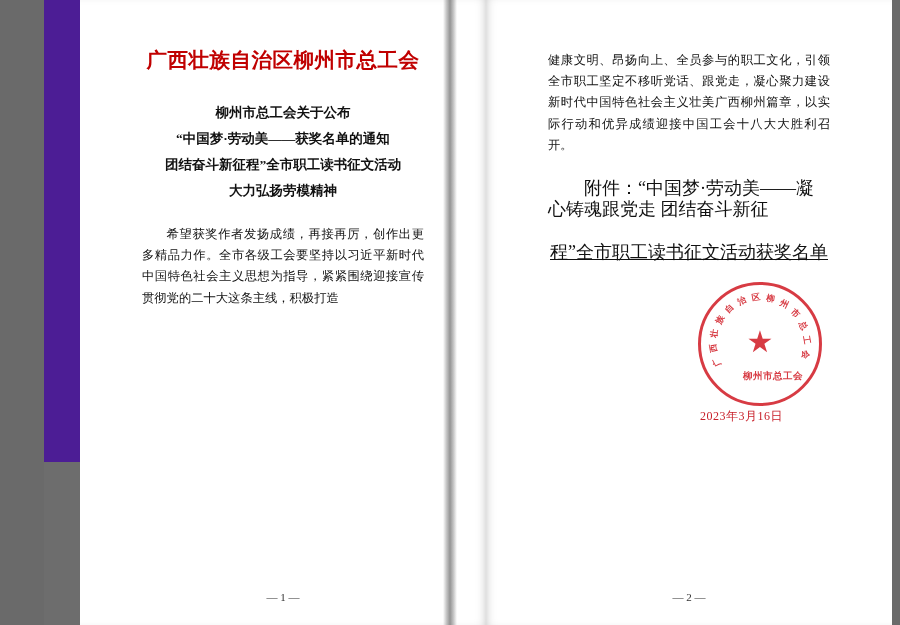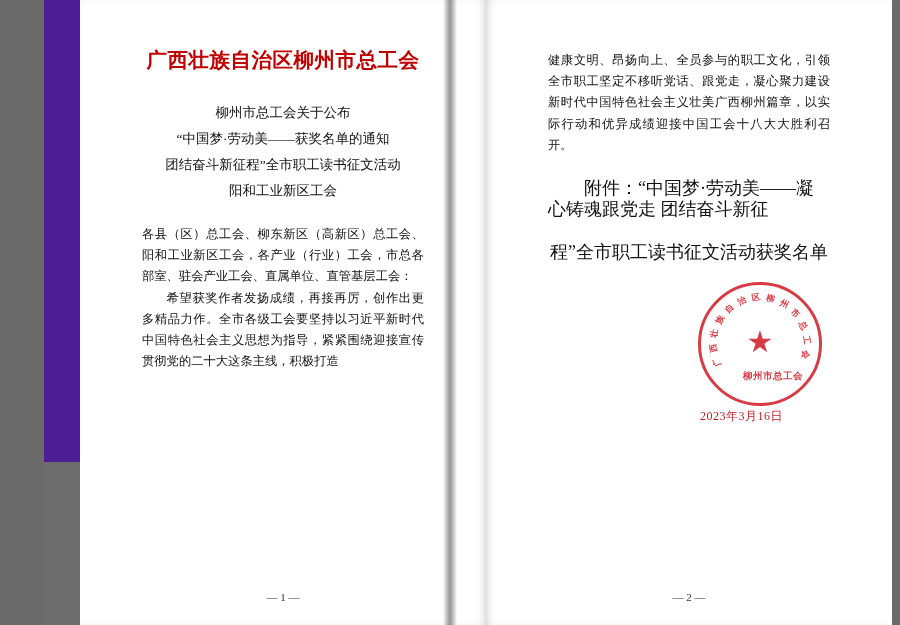--- a/index.html
+++ b/index.html
@@ -74,21 +74,21 @@
     margin: 18px 0 4px 0;
     white-space: nowrap;
     font-family: "Liberation Serif", serif;
   }
   .masthead-rule {
     height: 0;
     margin: 0 0 26px 0;
   }
   .title-block {
     text-align: center;
-    font-weight: normal;
+    font-weight: bold;
     font-size: 13.5px;
     line-height: 26px;
     color: #111;
     margin-bottom: 20px;
   }
   .title-line { display: block; white-space: nowrap; }
 
   .body-text {
     font-size: 12.3px;
     line-height: 21.2px;
@@ -113,20 +113,21 @@
   .attach {
     margin-top: 22px;
     font-size: 18px;
     line-height: 21.2px;
     color: #111;
     text-indent: 2em;
   }
   .attach-second {
     text-align: center;
     text-indent: 0;
+    text-decoration: underline;
   }
   .seal-area {
     position: relative;
     height: 150px;
     margin-top: 10px;
   }
   .seal {
     position: absolute;
     left: 150px;
     top: 8px;
@@ -187,25 +188,24 @@
   <div class="edge-left"></div>
 
   <div class="page page-left" style="margin-left:44px;width:406px;">
     <div class="masthead">广西壮族自治区柳州市总工会</div>
     <div class="masthead-rule"></div>
 
     <div class="title-block">
       <span class="title-line">柳州市总工会关于公布</span>
       <span class="title-line">“中国梦·劳动美——获奖名单的通知</span>
       <span class="title-line">团结奋斗新征程”全市职工读书征文活动</span>
-      <span class="title-line">阳和工业新区工会</span>
+      <span class="title-line">大力弘扬劳模精神</span>
     </div>
 
     <div class="body-text">
-      <p>各县（区）总工会、柳东新区（高新区）总工会、阳和工业新区工会，各产业（行业）工会，市总各部室、驻会产业工会、直属单位、直管基层工会：</p>
       <p class="indent">希望获奖作者发扬成绩，再接再厉，创作出更多精品力作。全市各级工会要坚持以习近平新时代中国特色社会主义思想为指导，紧紧围绕迎接宣传贯彻党的二十大这条主线，积极打造</p>
     </div>
 
     <div class="pagenum">— 1 —</div>
   </div>
 
   <div class="page page-right" style="width:406px;">
     <div class="body-text" style="margin-top:22px;">
       <p>健康文明、昂扬向上、全员参与的职工文化，引领全市职工坚定不移听党话、跟党走，凝心聚力建设新时代中国特色社会主义壮美广西柳州篇章，以实际行动和优异成绩迎接中国工会十八大大胜利召开。</p>
     </div>

